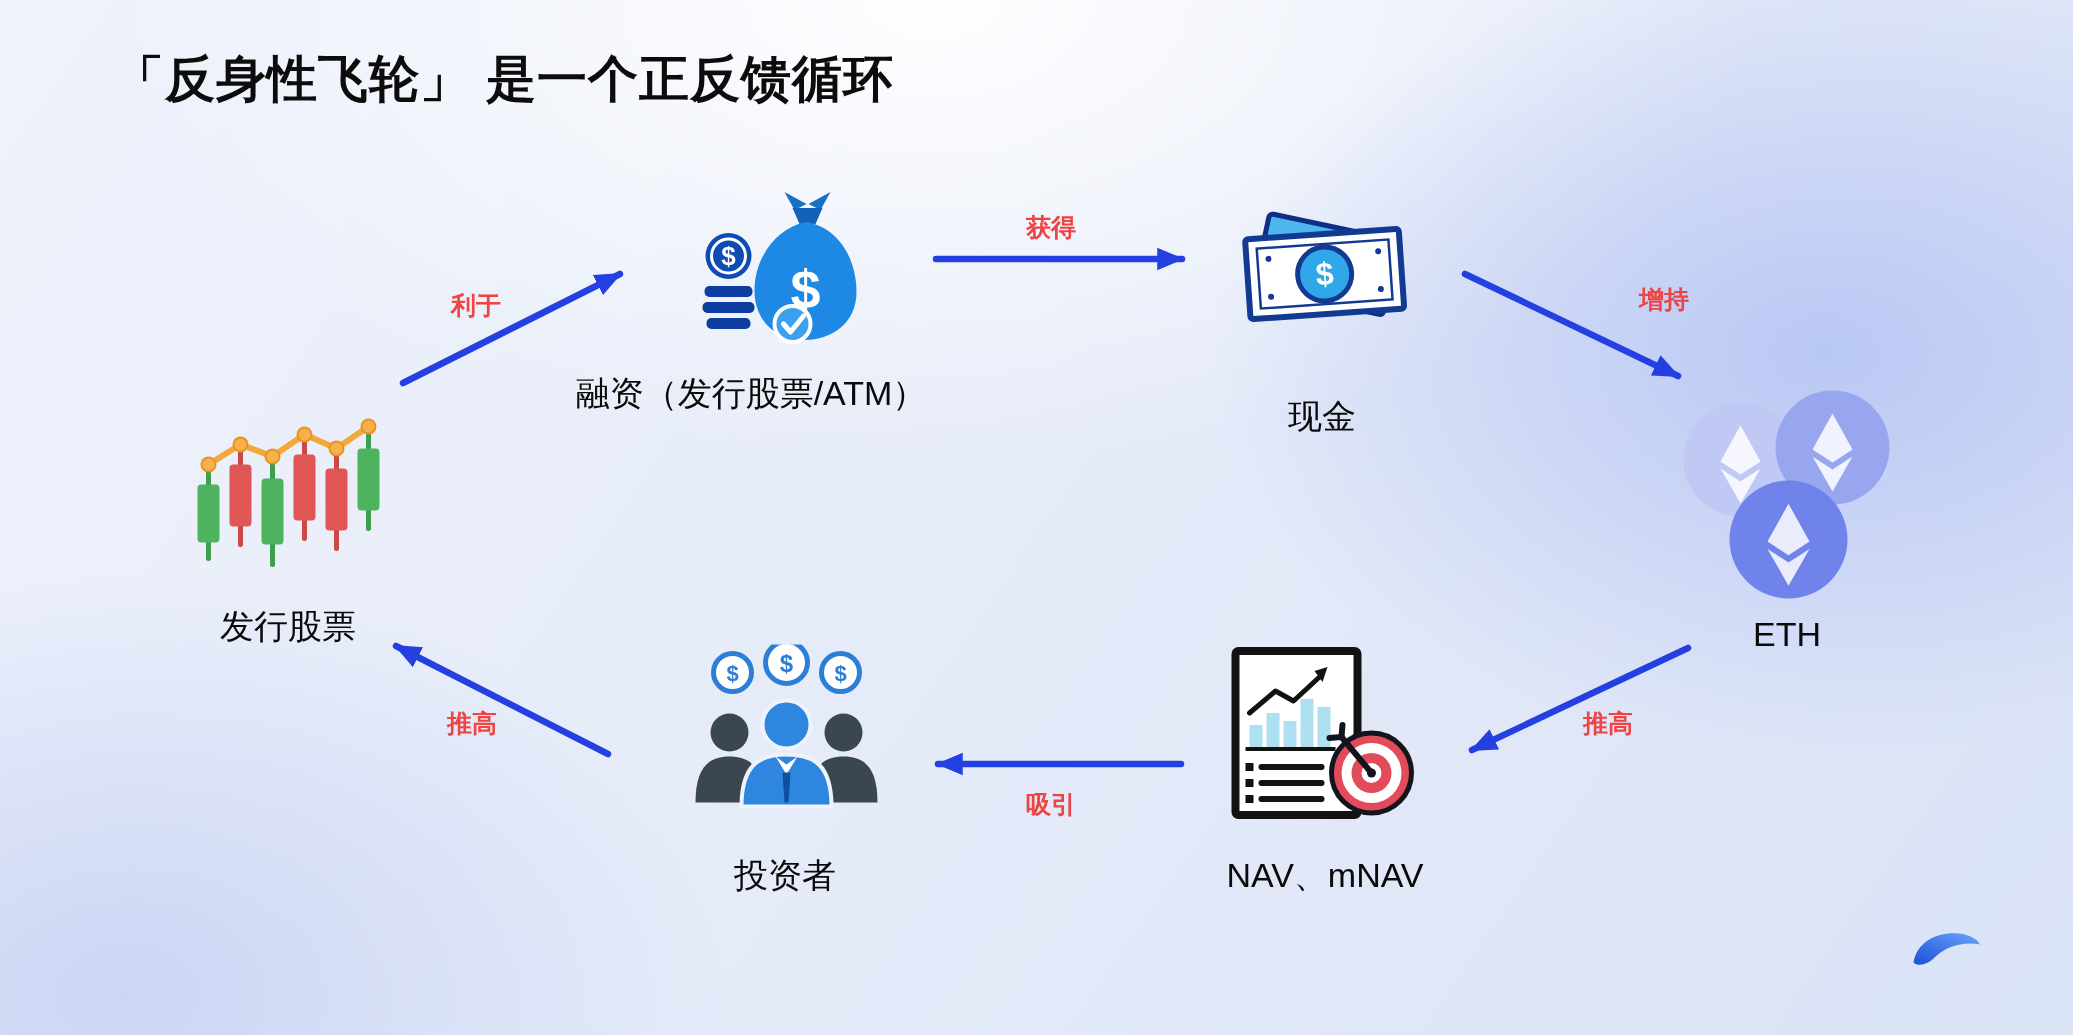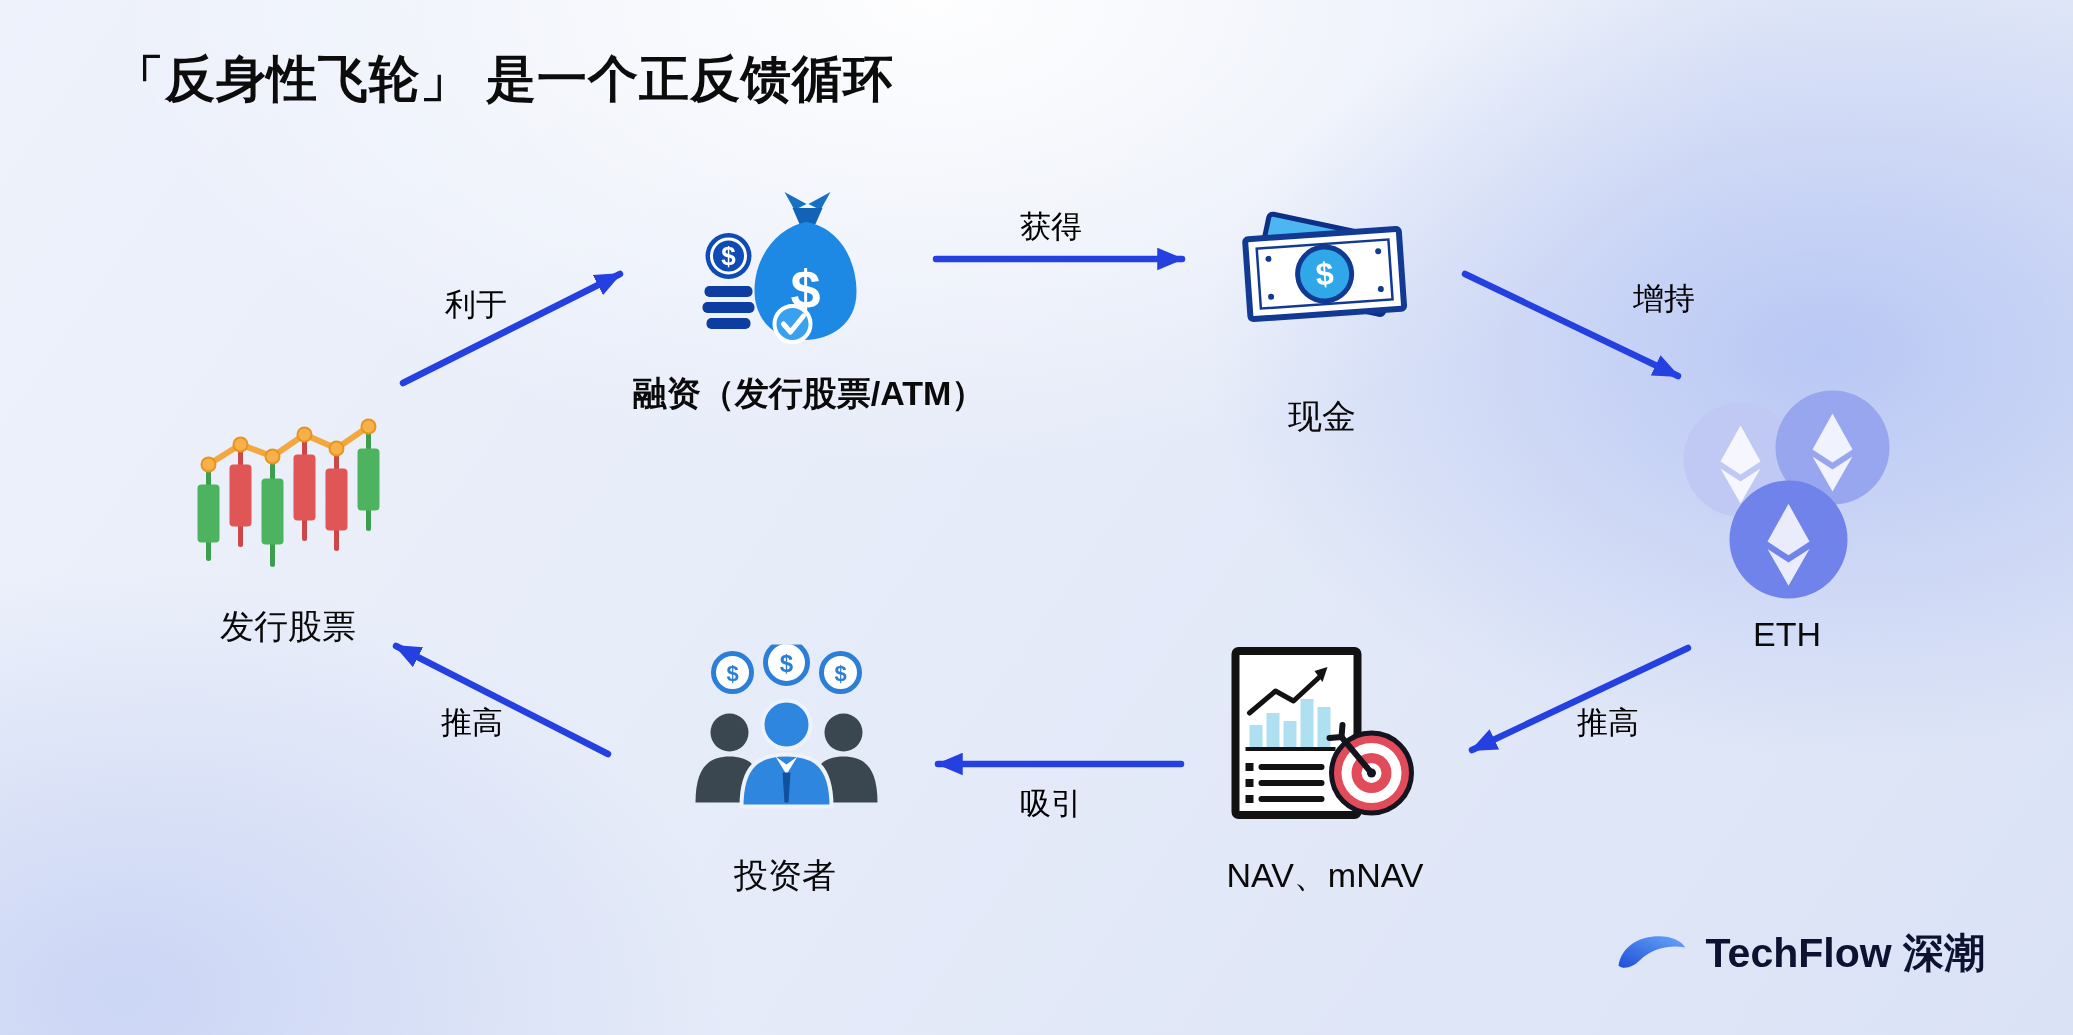--- a/index.html
+++ b/index.html
@@ -10,28 +10,28 @@
     background:
       radial-gradient(950px 620px at 88% 34%, rgba(172,189,243,.75), rgba(172,189,243,0) 65%),
       radial-gradient(1000px 700px at 6% 96%, rgba(198,209,244,.85), rgba(198,209,244,0) 60%),
       radial-gradient(1150px 650px at 45% 0%, rgba(255,255,255,.95), rgba(255,255,255,0) 72%),
       linear-gradient(125deg, #eef2fb 0%, #e4eaf8 55%, #dae2f6 100%);
   }
   .abs { position:absolute; }
   .center { transform:translate(-50%,-50%); }
   .title { left:114px; top:46px; font-size:50px; font-weight:700; color:#0c0c0c; letter-spacing:1px; white-space:nowrap; }
   .node-label { font-size:34px; color:#0a0a0a; font-weight:400; white-space:nowrap; }
-  .edge-label { font-size:31px; color:#000000; font-weight:400; white-space:nowrap; }
+  .edge-label { font-size:25px; color:#ef4444; font-weight:700; white-space:nowrap; }
   .arrows { left:0; top:0; pointer-events:none; }
   svg { display:block; }
 
   .icon-stock     { left:291px;  top:494px; }
   .label-stock    { left:288px;  top:627px; }
   .icon-financing { left:787px;  top:262px; }
-  .label-financing{ left:809px;  top:394px;font-weight:bold; }
+  .label-financing{ left:751px;  top:394px; }
   .icon-cash      { left:1325px; top:268px; }
   .label-cash     { left:1322px; top:393px;margin-top:24px; }
   .icon-eth       { left:1785px; top:500px; }
   .label-eth      { left:1787px; top:634px; }
   .icon-nav       { left:1322px; top:736px; }
   .label-nav      { left:1325px; top:876px; }
   .icon-investors { left:787px;  top:742px; }
   .label-investors{ left:785px;  top:876px; }
 
   .elabel-liyu    { left:476px;  top:305px;text-align:right; }
@@ -205,14 +205,13 @@
     <svg width="78" height="50" viewBox="0 0 96 60">
       <defs>
         <linearGradient id="lg" x1="0" y1="1" x2="1" y2="0">
           <stop offset="0" stop-color="#1d4fd8"></stop>
           <stop offset="1" stop-color="#6aa6fa"></stop>
         </linearGradient>
       </defs>
       <path d="M8,44 C12,20 34,8 58,8 C74,8 86,14 90,22 C70,18 48,24 34,38 C26,46 14,50 8,44 Z" fill="url(#lg)"></path>
     </svg>
   </span>
-  <span class="logo-text">TechFlow 深潮</span>
 </div>
 
 </body></html>

